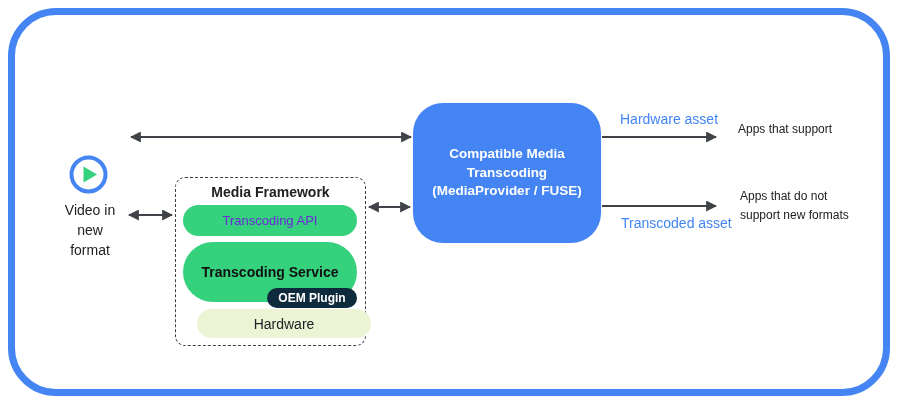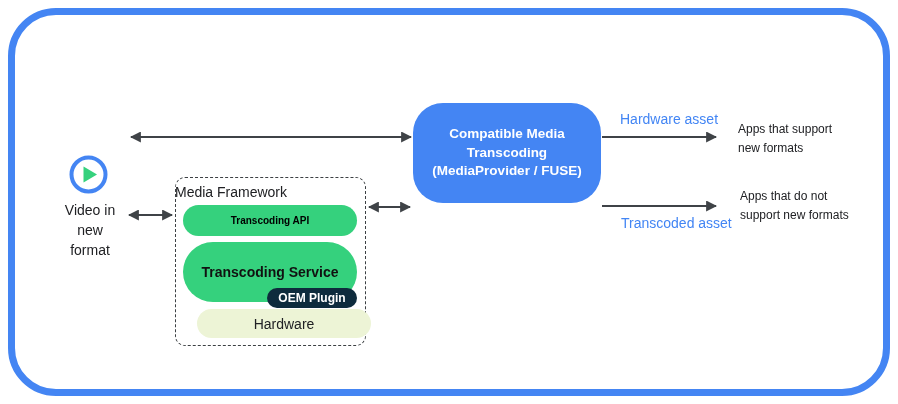--- a/index.html
+++ b/index.html
@@ -15,45 +15,45 @@
   .abs{position:absolute;}
   .source-label{
     left:52px;top:200px;width:76px;text-align:center;
     font-size:14px;line-height:20px;color:var(--text-dark,#202124);
   }
   .dashed-box{
     left:175px;top:177px;width:191px;height:169px;box-sizing:border-box;
     border:1.5px dashed #3c4043;border-radius:10px;background:transparent;
   }
   .mf-title{
-    left:175px;top:184px;width:191px;
-    font-size:14px;line-height:17px;color:var(--text-dark,#202124);
+    left:175px;top:184px;width:191px;text-align:center;
+    font-size:14px;line-height:17px;color:var(--text-dark,#202124);font-weight:bold;
   }
   .pill{
     box-sizing:border-box;display:flex;align-items:center;justify-content:center;
     text-align:center;
   }
   .pill-api{
     left:183px;top:205px;width:174px;height:31px;border-radius:16px;
-    background:var(--pill-green,#35D17D);font-size:10px;font-weight:700;color:#000000;
+    background:var(--pill-green,#35D17D);font-size:13px;font-weight:400;color:#6d28d9;
   }
   .pill-service{
     left:183px;top:242px;width:174px;height:60px;border-radius:30px;
     background:var(--pill-green,#35D17D);font-size:14px;font-weight:700;color:#111;
   }
   .pill-oem{
     left:267px;top:288px;width:90px;height:20px;border-radius:10px;
     background:var(--oem-navy,#0E2B3D);font-size:12px;font-weight:700;color:#fff;z-index:3;
   }
   .pill-hardware{
     left:197px;top:309px;width:174px;height:29px;border-radius:15px;
     background:var(--hardware-pale,#EDF4D6);font-size:14px;color:var(--text-dark,#202124);
   }
   .transcoder-box{
-    left:413px;top:103px;width:188px;height:100px;border-radius:30px;
+    left:413px;top:103px;width:188px;height:140px;border-radius:30px;
     background:var(--accent-blue,#4485F3);
     display:flex;flex-direction:column;align-items:center;justify-content:center;
     color:#fff;font-size:13.5px;font-weight:700;line-height:18.5px;text-align:center;
   }
   .asset-label{
     font-size:14px;color:var(--label-blue,#4285F4);white-space:nowrap;
   }
   .asset-original{left:620px;top:111px;}
   .asset-transcoded{left:621px;top:215px;text-align:center;}
   .apps-label{
@@ -98,21 +98,20 @@
   <div class="abs transcoder-box">
     <div>Compatible Media</div>
     <div>Transcoding</div>
     <div>(MediaProvider / FUSE)</div>
   </div>
 
   <div class="abs asset-label asset-original">Hardware asset</div>
 
   <div class="abs apps-label apps-top">
     <div>Apps that support</div>
-    <div>new formats</div>
   </div>
 
   <div class="abs asset-label asset-transcoded">Transcoded asset</div>
 
   <div class="abs apps-label apps-bottom">
     <div>Apps that do not</div>
     <div>support new formats</div>
   </div>
 
   <svg class="abs arrows" width="898" height="404" viewBox="0 0 898 404">

